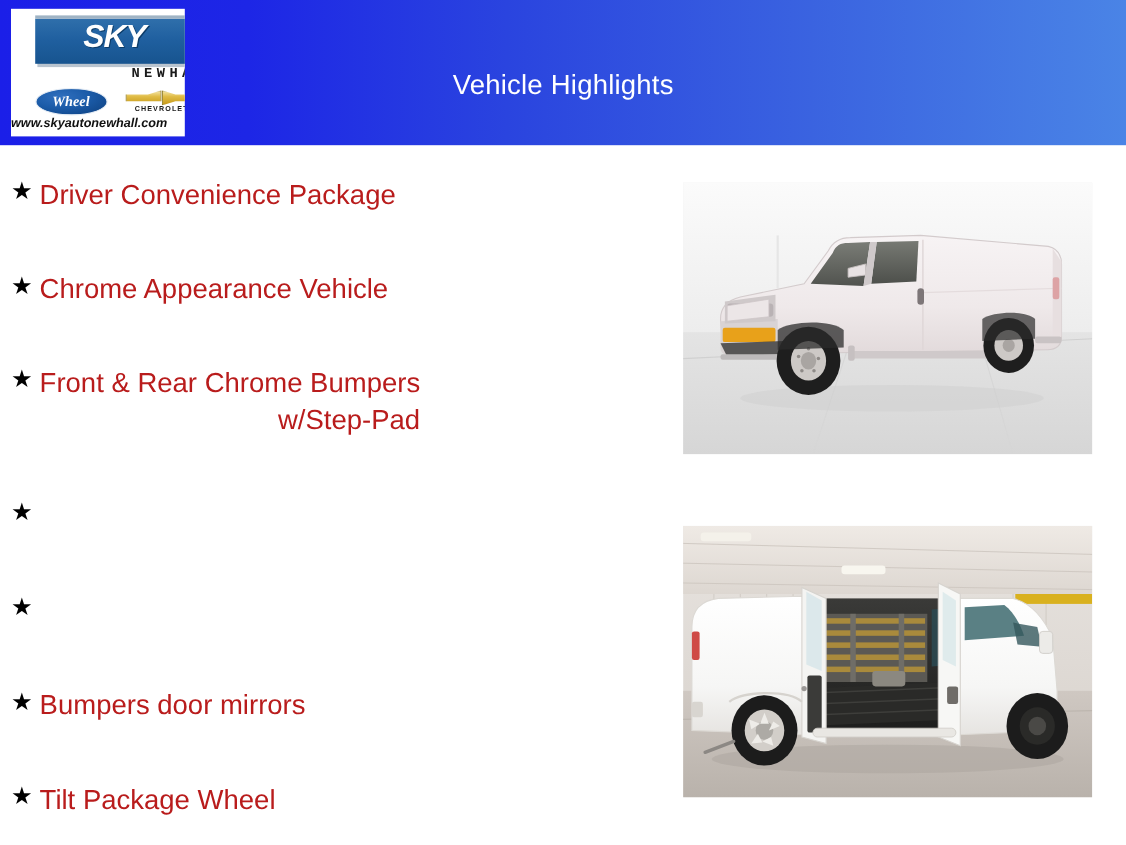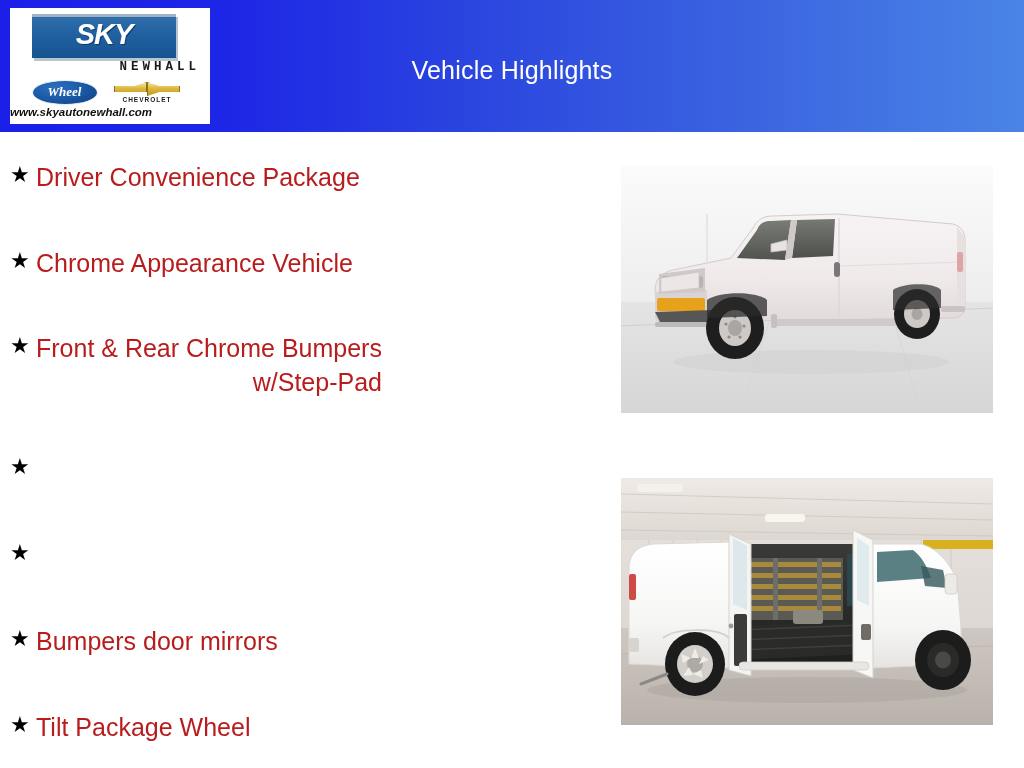--- a/index.html
+++ b/index.html
@@ -24,39 +24,39 @@
     position: absolute;
     left: 0;
     top: 0;
     width: 1024px;
     height: 132px;
     background: linear-gradient(to right, #1b1fe8 0%, #1d26e6 22%, #2a44df 45%, #3a63e0 72%, #4a84e6 100%);
   }
   .header-title {
     position: absolute;
     left: 0;
-    top: 4px;
+    top: 11px;
     width: 1024px;
     height: 132px;
     display: flex;
     align-items: center;
     justify-content: center;
     color: #ffffff;
     font-size: 25px;
     font-weight: 400;
     letter-spacing: 0.2px;
     font-family: "Liberation Sans", sans-serif;
   }
 
   
   .logo-box {
     position: absolute;
     left: 10px;
     top: 8px;
-    width: 200px;
+    width: 158px;
     height: 116px;
     background: #ffffff;
     box-sizing: border-box;
     overflow: hidden;
   }
   .logo-inner {
     position: absolute;
     left: 0; top: 0;
     width: 190px; height: 116px;
   }

